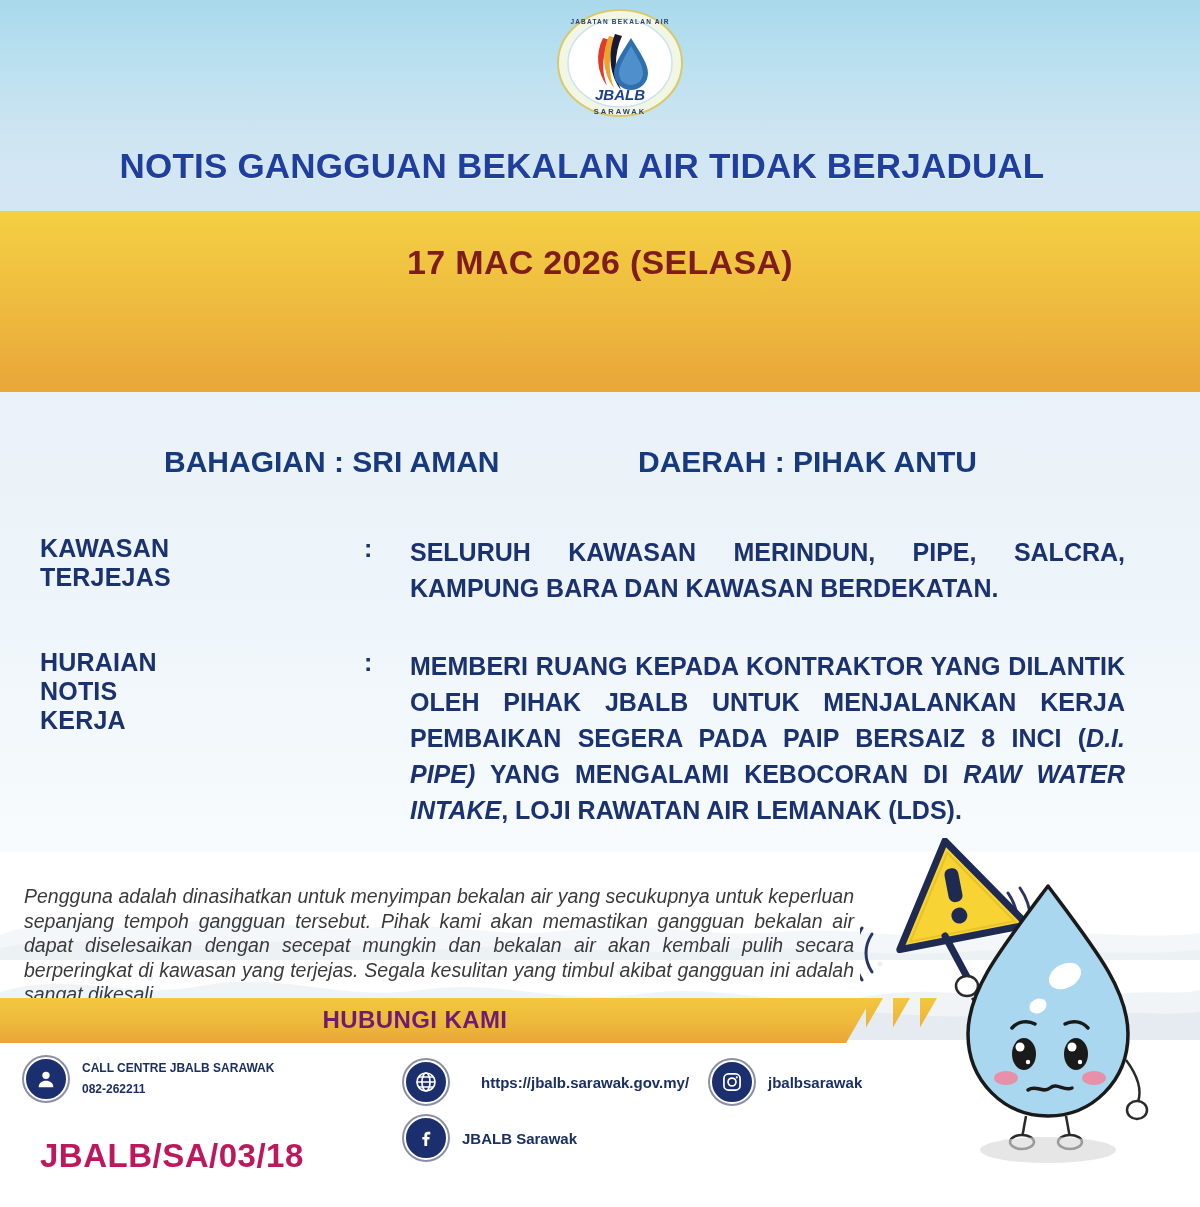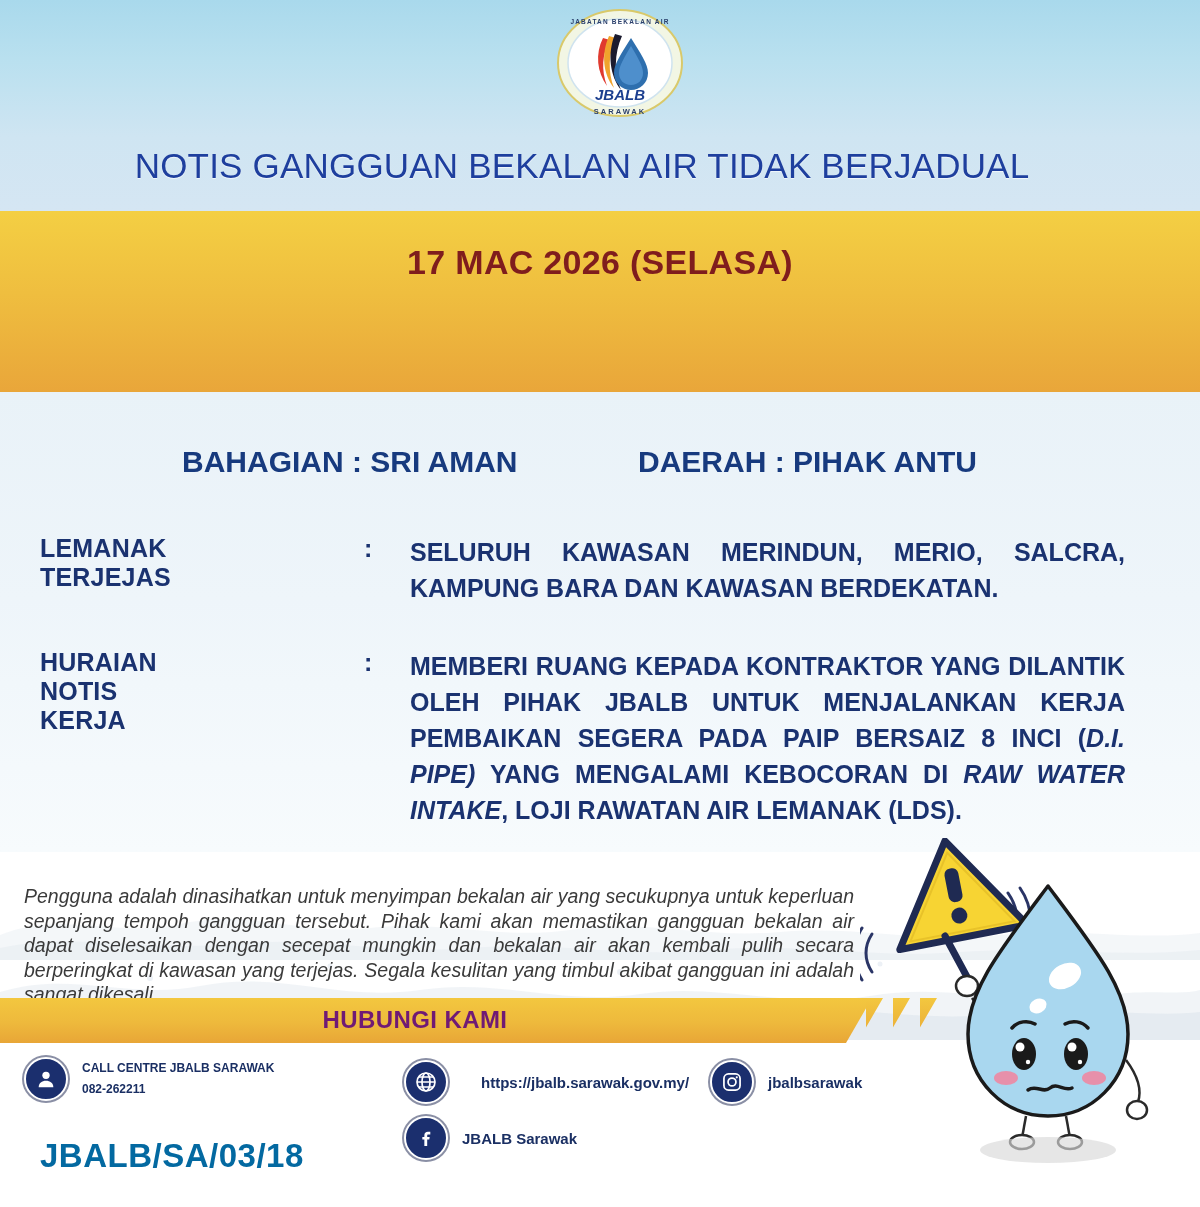--- a/index.html
+++ b/index.html
@@ -46,39 +46,39 @@
 
   
   .logo{
     position:absolute;left:555px;top:8px;width:130px;height:113px;
   }
 
   
   .title{
     position:absolute;left:0;top:146px;width:1164px;
     text-align:center;
-    font-size:35px;font-weight:normal;letter-spacing:.2px;
+    font-size:35px;font-weight:bold;letter-spacing:.2px;
     color:#1e3f9e;
     text-shadow:0 1px 1px rgba(255,255,255,.7);
   }
 
   
   .date-wrap{
     position:absolute;left:0;top:238px;width:1200px;text-align:center;
     color:#7f1d1d;font-weight:bold;
   }
   .date-line1{font-size:34px;line-height:48px;letter-spacing:.3px;}
   .date-line2{font-size:33px;line-height:48px;letter-spacing:.3px;}
 
   
   .region-row{
     position:absolute;left:0;top:445px;width:1200px;
     color:#173a7e;font-weight:bold;font-size:30px;
   }
-  .region-div{position:absolute;left:182px;top:0;}
+  .region-div{position:absolute;left:164px;top:0;}
   .region-dis{position:absolute;left:638px;top:0;}
 
   
   .field{position:absolute;color:#1a3270;font-weight:bold;}
   .field-label{position:absolute;font-size:25px;letter-spacing:.2px;}
   .field-colon{position:absolute;font-size:25px;}
   .field-value{
     position:absolute;font-size:25px;line-height:36px;
     text-align:justify;text-align-last:left;
     -webkit-hyphens:none;hyphens:none;
@@ -138,21 +138,21 @@
   #contact-call{left:24px;top:1057px;}
   #contact-web{left:404px;top:1060px;gap:19px;}
   #contact-ig{left:710px;top:1060px;}
   #contact-fb{left:404px;top:1116px;}
 
   #contact-web .ctext,#contact-ig .ctext,#contact-fb .ctext{font-size:15px;}
 
   
   .refno{
     position:absolute;left:40px;top:1137px;
-    font-size:33px;font-weight:bold;color:#0369a1;letter-spacing:.5px;
+    font-size:33px;font-weight:bold;color:#be185d;letter-spacing:.5px;
   }
 
   
   .mascot{position:absolute;left:860px;top:838px;width:340px;height:345px;}
 </style>
 </head>
 <body>
 
 <div class="poster">
 
@@ -195,23 +195,23 @@
   <div class="date-wrap">
     <div class="date-line1">17 MAC 2026 (SELASA)</div>
   </div>
 
   <div class="region-row">
     <span class="region-div">BAHAGIAN : SRI AMAN</span>
     <span class="region-dis">DAERAH : PIHAK ANTU</span>
   </div>
 
   <div id="row-area" class="field">
-    <span class="field-label">LEMANAK TERJEJAS</span>
+    <span class="field-label">KAWASAN TERJEJAS</span>
     <span class="field-colon">:</span>
-    <span class="field-value">SELURUH KAWASAN MERINDUN, MERIO, SALCRA, KAMPUNG BARA DAN KAWASAN BERDEKATAN.</span>
+    <span class="field-value">SELURUH KAWASAN MERINDUN, PIPE, SALCRA, KAMPUNG BARA DAN KAWASAN BERDEKATAN.</span>
   </div>
 
   <div id="row-desc" class="field">
     <span class="field-label">HURAIAN NOTIS KERJA</span>
     <span class="field-colon">:</span>
     <span class="field-value"><span>MEMBERI RUANG KEPADA KONTRAKTOR YANG DILANTIK OLEH PIHAK JBALB UNTUK MENJALANKAN KERJA PEMBAIKAN SEGERA PADA PAIP BERSAIZ 8 INCI (</span><i>D.I. PIPE)</i><span> YANG MENGALAMI KEBOCORAN DI </span><i>RAW WATER INTAKE</i><span>, LOJI RAWATAN AIR LEMANAK (LDS).</span></span>
   </div>
 
   <div class="advisory">Pengguna adalah dinasihatkan untuk menyimpan bekalan air yang secukupnya untuk keperluan sepanjang tempoh gangguan tersebut. Pihak kami akan memastikan gangguan bekalan air dapat diselesaikan dengan secepat mungkin dan bekalan air akan kembali pulih secara berperingkat di kawasan yang terjejas. Segala kesulitan yang timbul akibat gangguan ini adalah sangat dikesali.</div>
 

